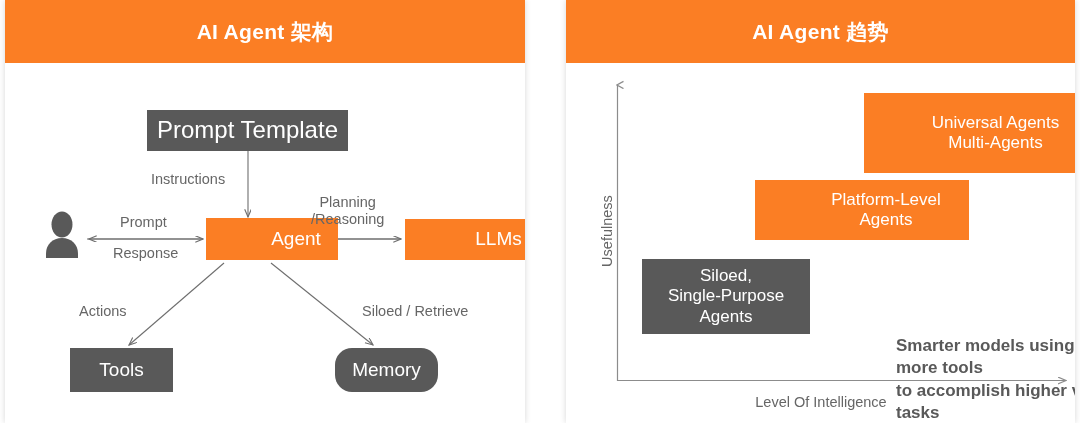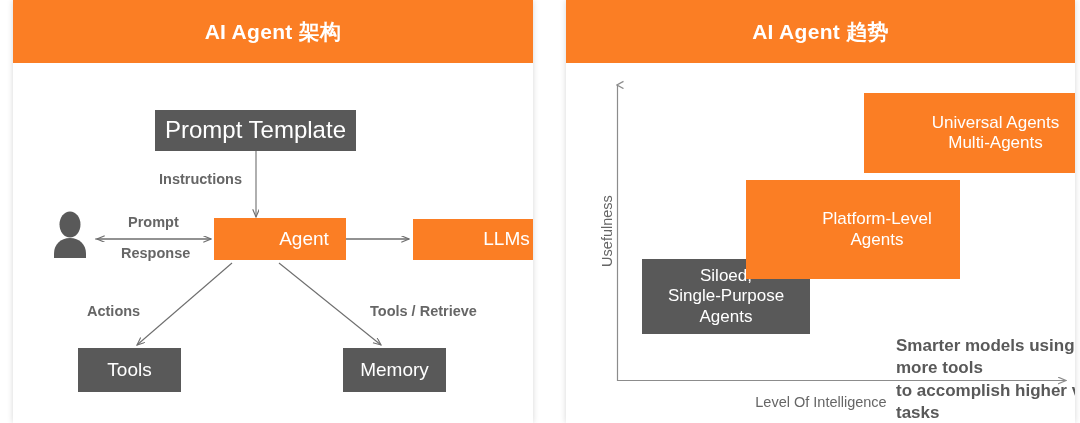--- a/index.html
+++ b/index.html
@@ -10,21 +10,21 @@
     overflow:hidden;
     position:relative;
   }
   .card{
     position:absolute;
     top:0;
     background:#ffffff;
     box-shadow:0 0 6px rgba(0,0,0,0.16);
     overflow:hidden;
   }
-  #card-left{left:13px;width:520px;height:423px;}
+  #card-left{left:5px;width:520px;height:423px;}
   #card-right{left:566px;width:509px;height:423px;}
   .card-header{
     position:absolute;left:0;top:0;width:100%;height:63px;
     background:#fb7e24;
     display:flex;align-items:center;justify-content:center;
   }
   .card-header .title{
     color:#ffffff;font-size:21px;font-weight:bold;letter-spacing:.3px;
   }
   .canvas{position:absolute;left:0;top:63px;width:100%;height:360px;}
@@ -33,43 +33,42 @@
     position:absolute;
     display:flex;align-items:center;justify-content:center;
     color:#ffffff;text-align:center;line-height:1.18;
   }
   .node.gray{background:#595959;}
   .node.orange{background:#fb7e24;padding-left:48px;}
 
   .lbl{
     position:absolute;color:#666666;font-size:14.5px;line-height:1.15;
     white-space:pre-line;
-    font-weight:bold;
   }
   svg.wires{position:absolute;left:0;top:0;width:100%;height:100%;overflow:visible;}
 
   
   #node-prompt-template{left:142px;top:47px;width:201px;height:41px;font-size:24px;}
   #node-agent{left:201px;top:155px;width:84px;height:42px;font-size:19px;}
   #node-llms{left:400px;top:156px;width:91px;height:41px;font-size:19px;}
   #node-tools{left:65px;top:285px;width:103px;height:44px;font-size:19px;}
-  #node-memory{left:330px;top:285px;width:103px;height:44px;font-size:19px;}
+  #node-memory{left:330px;top:285px;width:103px;height:44px;font-size:19px;border-radius:17px;}
 
   #lbl-instructions{left:146px;top:108px;}
   #lbl-prompt{left:115px;top:151px;}
   #lbl-response{left:108px;top:182px;}
   #lbl-planning{left:306px;top:131px;text-align:center;}
   #lbl-actions{left:74px;top:240px;}
   #lbl-store-retrieve{left:357px;top:240px;}
 
   #person-icon{position:absolute;left:38px;top:147px;width:38px;height:50px;}
 
   
   #node-siloed{left:76px;top:196px;width:168px;height:75px;font-size:17px;}
-  #node-platform{left:180px;top:117px;width:166px;height:99px;font-size:17px;}
+  #node-platform{left:189px;top:117px;width:166px;height:60px;font-size:17px;}
   #node-universal{left:298px;top:30px;width:167px;height:80px;font-size:17px;}
 
   #ylabel{
     position:absolute;left:-9px;top:160px;width:100px;
     transform:rotate(-90deg);transform-origin:50% 50%;
     text-align:center;color:#666666;font-size:14.5px;
   }
   #xlabel{
     position:absolute;left:130px;top:331px;width:250px;text-align:center;
     color:#666666;font-size:14.5px;
@@ -118,22 +117,24 @@
 
     <div class="node gray" id="node-prompt-template">Prompt Template</div>
     <div class="node orange" id="node-agent">Agent</div>
     <div class="node gray" id="node-tools">Tools</div>
     <div class="node orange" id="node-llms">LLMs</div>
     <div class="node gray" id="node-memory">Memory</div>
 
     <div class="lbl" id="lbl-instructions">Instructions</div>
     <div class="lbl" id="lbl-prompt">Prompt</div>
     <div class="lbl" id="lbl-response">Response</div>
+    <div class="lbl" id="lbl-planning">Planning
+/Reasoning</div>
     <div class="lbl" id="lbl-actions">Actions</div>
-    <div class="lbl" id="lbl-store-retrieve">Tools / Retrieve</div>
+    <div class="lbl" id="lbl-store-retrieve">Siloed / Retrieve</div>
   </div>
 </div>
 
 <div class="card" id="card-right">
   <div class="card-header">
     <span class="title">AI Agent 趋势</span>
   </div>
 
   <div class="canvas">
 

